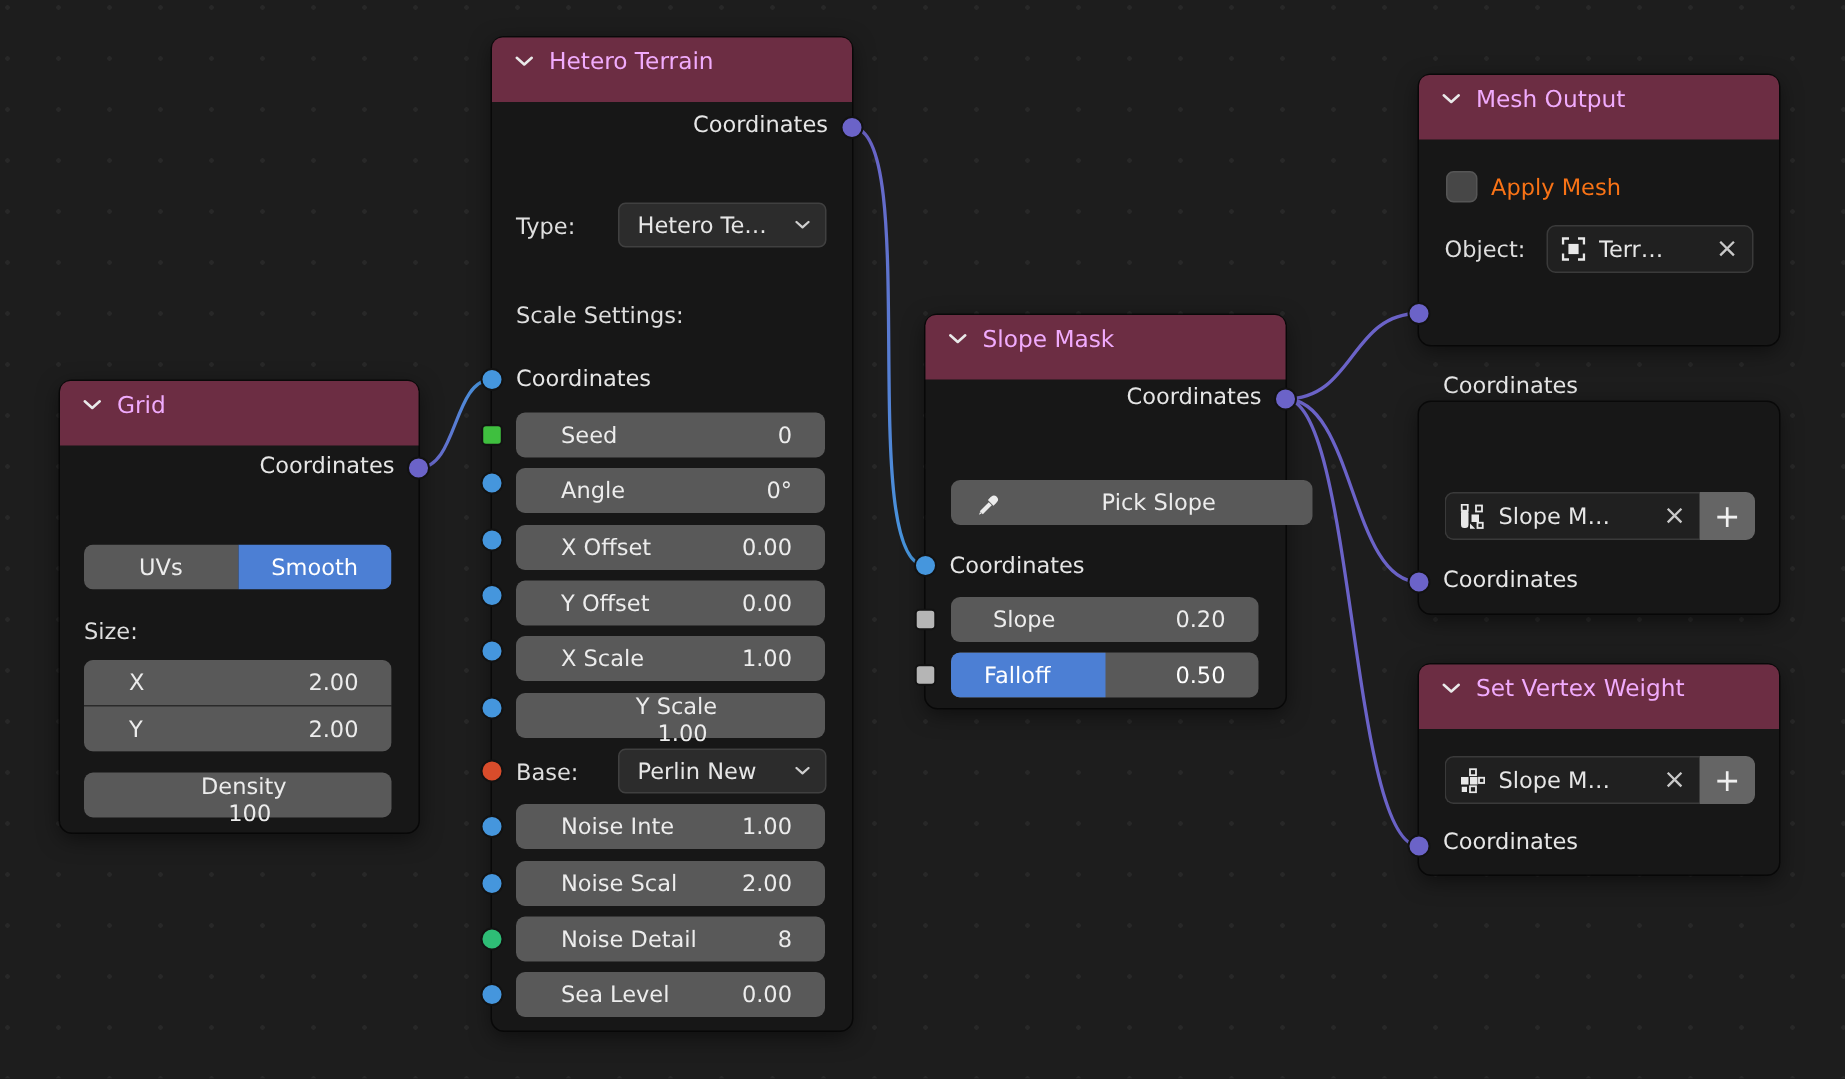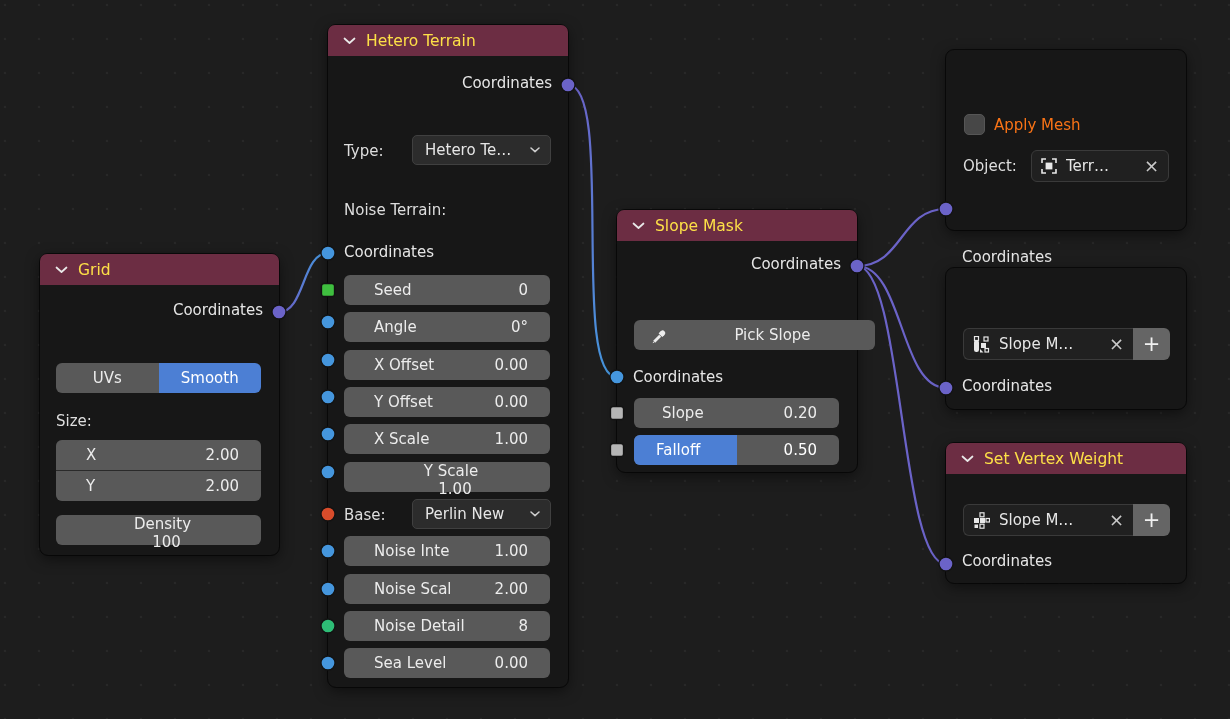--- a/index.html
+++ b/index.html
@@ -14,21 +14,21 @@
   svg.layer{position:absolute;left:0;top:0;width:1230px;height:719px;}
   #wires-layer{z-index:1;pointer-events:none;}
   #sockets-layer{z-index:3;}
   .node{
     position:absolute;background:#171717;border-radius:8px;z-index:2;
     box-shadow:0 4px 14px rgba(0,0,0,.5);outline:1px solid rgba(5,5,5,.8);
   }
   .node-header{
     position:absolute;top:0;left:0;right:0;height:31px;background:#6c2d43;
     border-radius:7px 7px 0 0;display:flex;align-items:center;gap:10px;
-    padding:0 0 0 15px;color:#fde047;font-size:15.5px;
+    padding:0 0 12px 15px;color:#f0abfc;font-size:15.5px;
   }
   .chev{flex:0 0 auto;display:block;}
   .out-label{position:absolute;right:16px;color:#e6e6e6;}
   .in-label{position:absolute;left:16px;color:#e6e6e6;}
   .plain-label{position:absolute;color:#dedede;}
   .wrow{
     position:absolute;height:30px;background:#595959;border-radius:6px;
     display:flex;align-items:center;justify-content:space-between;
     padding:0 22px 0 30px;box-sizing:border-box;color:#ecechc;color:#ececec;
   }
@@ -128,21 +128,21 @@
       <span>Hetero Terrain</span>
     </div>
     <span class="out-label" style="top:49px;">Coordinates</span>
     <span class="plain-label" style="left:16px;top:117px;">Type:</span>
     <div class="dropdown" style="left:84px;top:110px;width:139px;">
       <span class="ftext">Hetero Te…</span>
       <svg width="10" height="6">
           <polyline points="1,1 5,4.6 9,1" fill="none" stroke="#cfcfcf" stroke-width="1.5" stroke-linecap="round" stroke-linejoin="round"></polyline>
         </svg>
     </div>
-    <span class="plain-label" style="left:16px;top:176px;">Noise Terrain:</span>
+    <span class="plain-label" style="left:16px;top:176px;">Scale Settings:</span>
     <span class="in-label" style="top:218px;">Coordinates</span>
 
     <div class="wrow" style="left:16px;top:250px;width:206px;">
       <span>Seed</span>
       <span class="val">0</span>
     </div>
     <div class="wrow" style="left:16px;top:287px;width:206px;">
       <span>Angle</span>
       <span class="val">0°</span>
     </div>
@@ -212,20 +212,26 @@
       <span class="val">0.20</span>
     </div>
     <div class="slider" style="left:17px;top:225px;width:205px;">
       <div class="fill" style="width:50%;"></div>
       <span class="lab">Falloff</span>
       <span class="val">0.50</span>
     </div>
   </div>
 
   <div class="node" style="left:946px;top:50px;width:240px;height:180px;">
+    <div class="node-header">
+      <svg class="chev" width="13" height="8">
+          <polyline points="1.5,1.5 6.5,6 11.5,1.5" fill="none" stroke="#e9e9e9" stroke-width="1.7" stroke-linecap="round" stroke-linejoin="round"></polyline>
+        </svg>
+      <span>Mesh Output</span>
+    </div>
     <div class="checkbox" style="left:18px;top:64px;"></div>
     <span class="plain-label" style="left:48px;top:66px;color:#f97316;">Apply Mesh</span>
     <span class="plain-label" style="left:17px;top:107px;">Object:</span>
     <div class="idfield" style="position:absolute;left:85px;top:100px;width:138px;height:32px;">
       <svg width="16" height="16">
         <path d="M1,5 V1 H5 M11,1 H15 V5 M15,11 V15 H11 M5,15 H1 V11" fill="none" stroke="#e8e8e8" stroke-width="1.6"></path>
         <rect x="4.6" y="4.6" width="6.8" height="6.8" fill="#e8e8e8"></rect>
       </svg>
       <span class="ftext">Terr…</span>
       <span class="x-icon">×</span>

